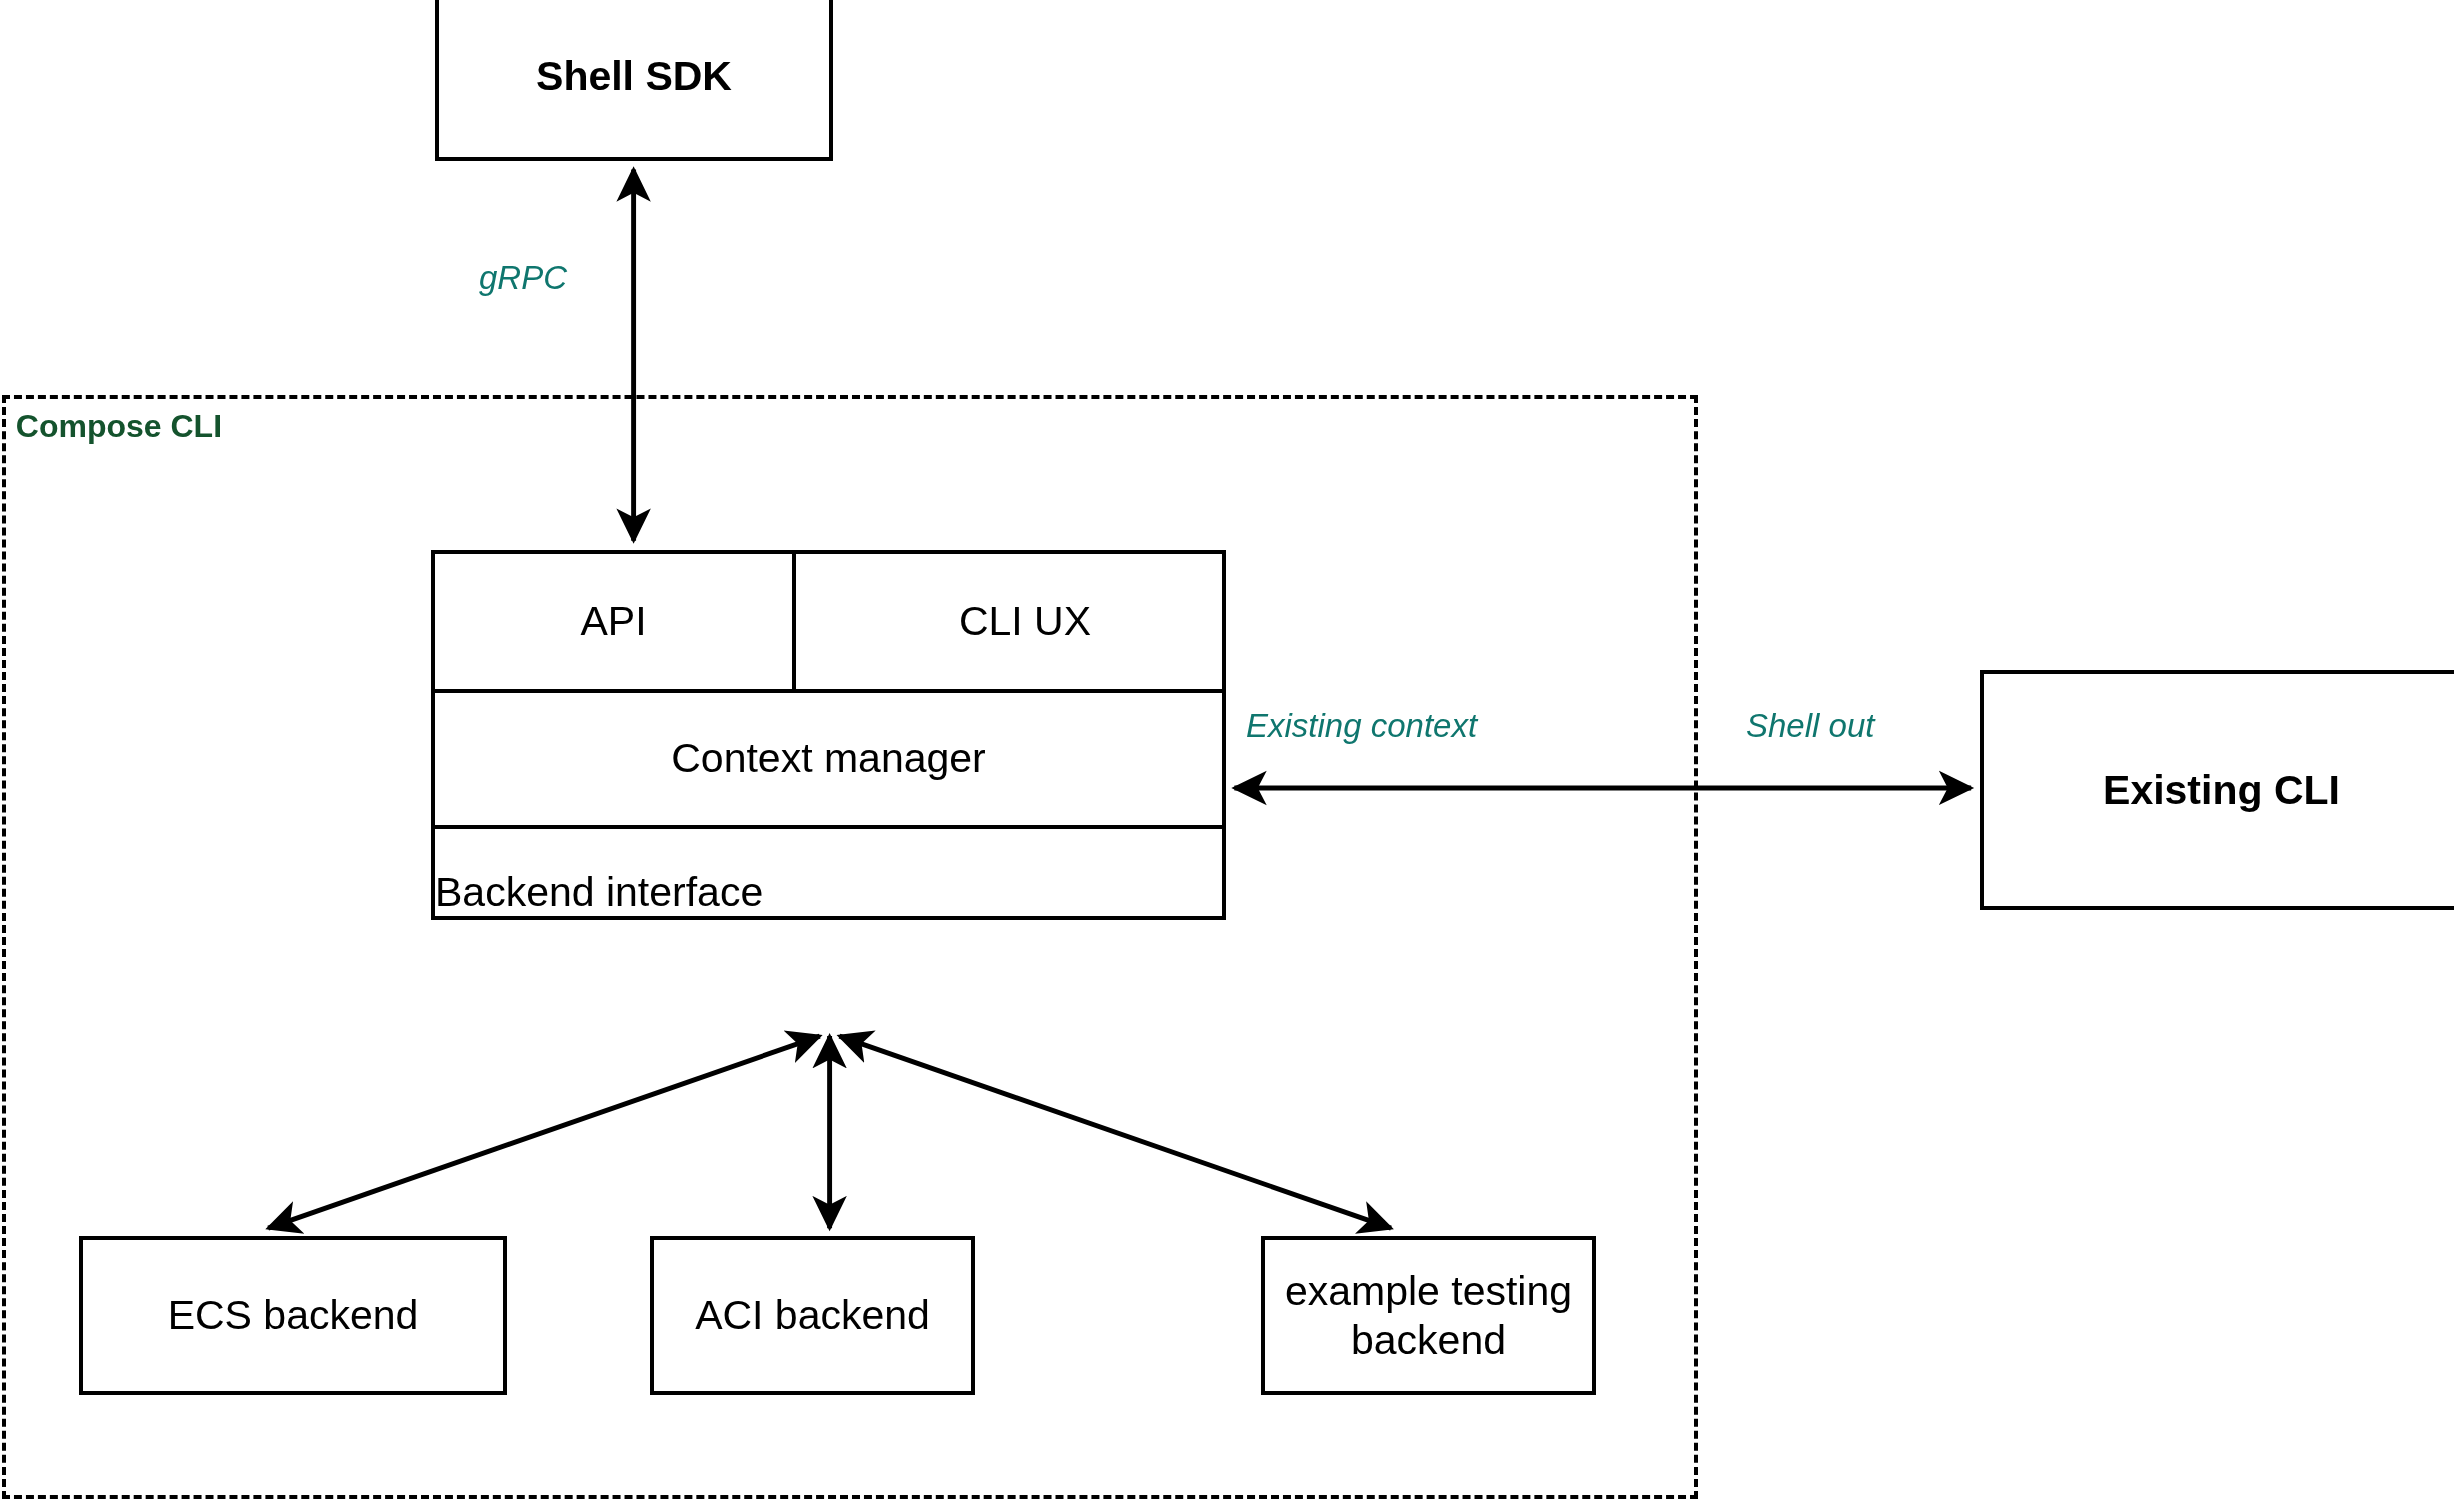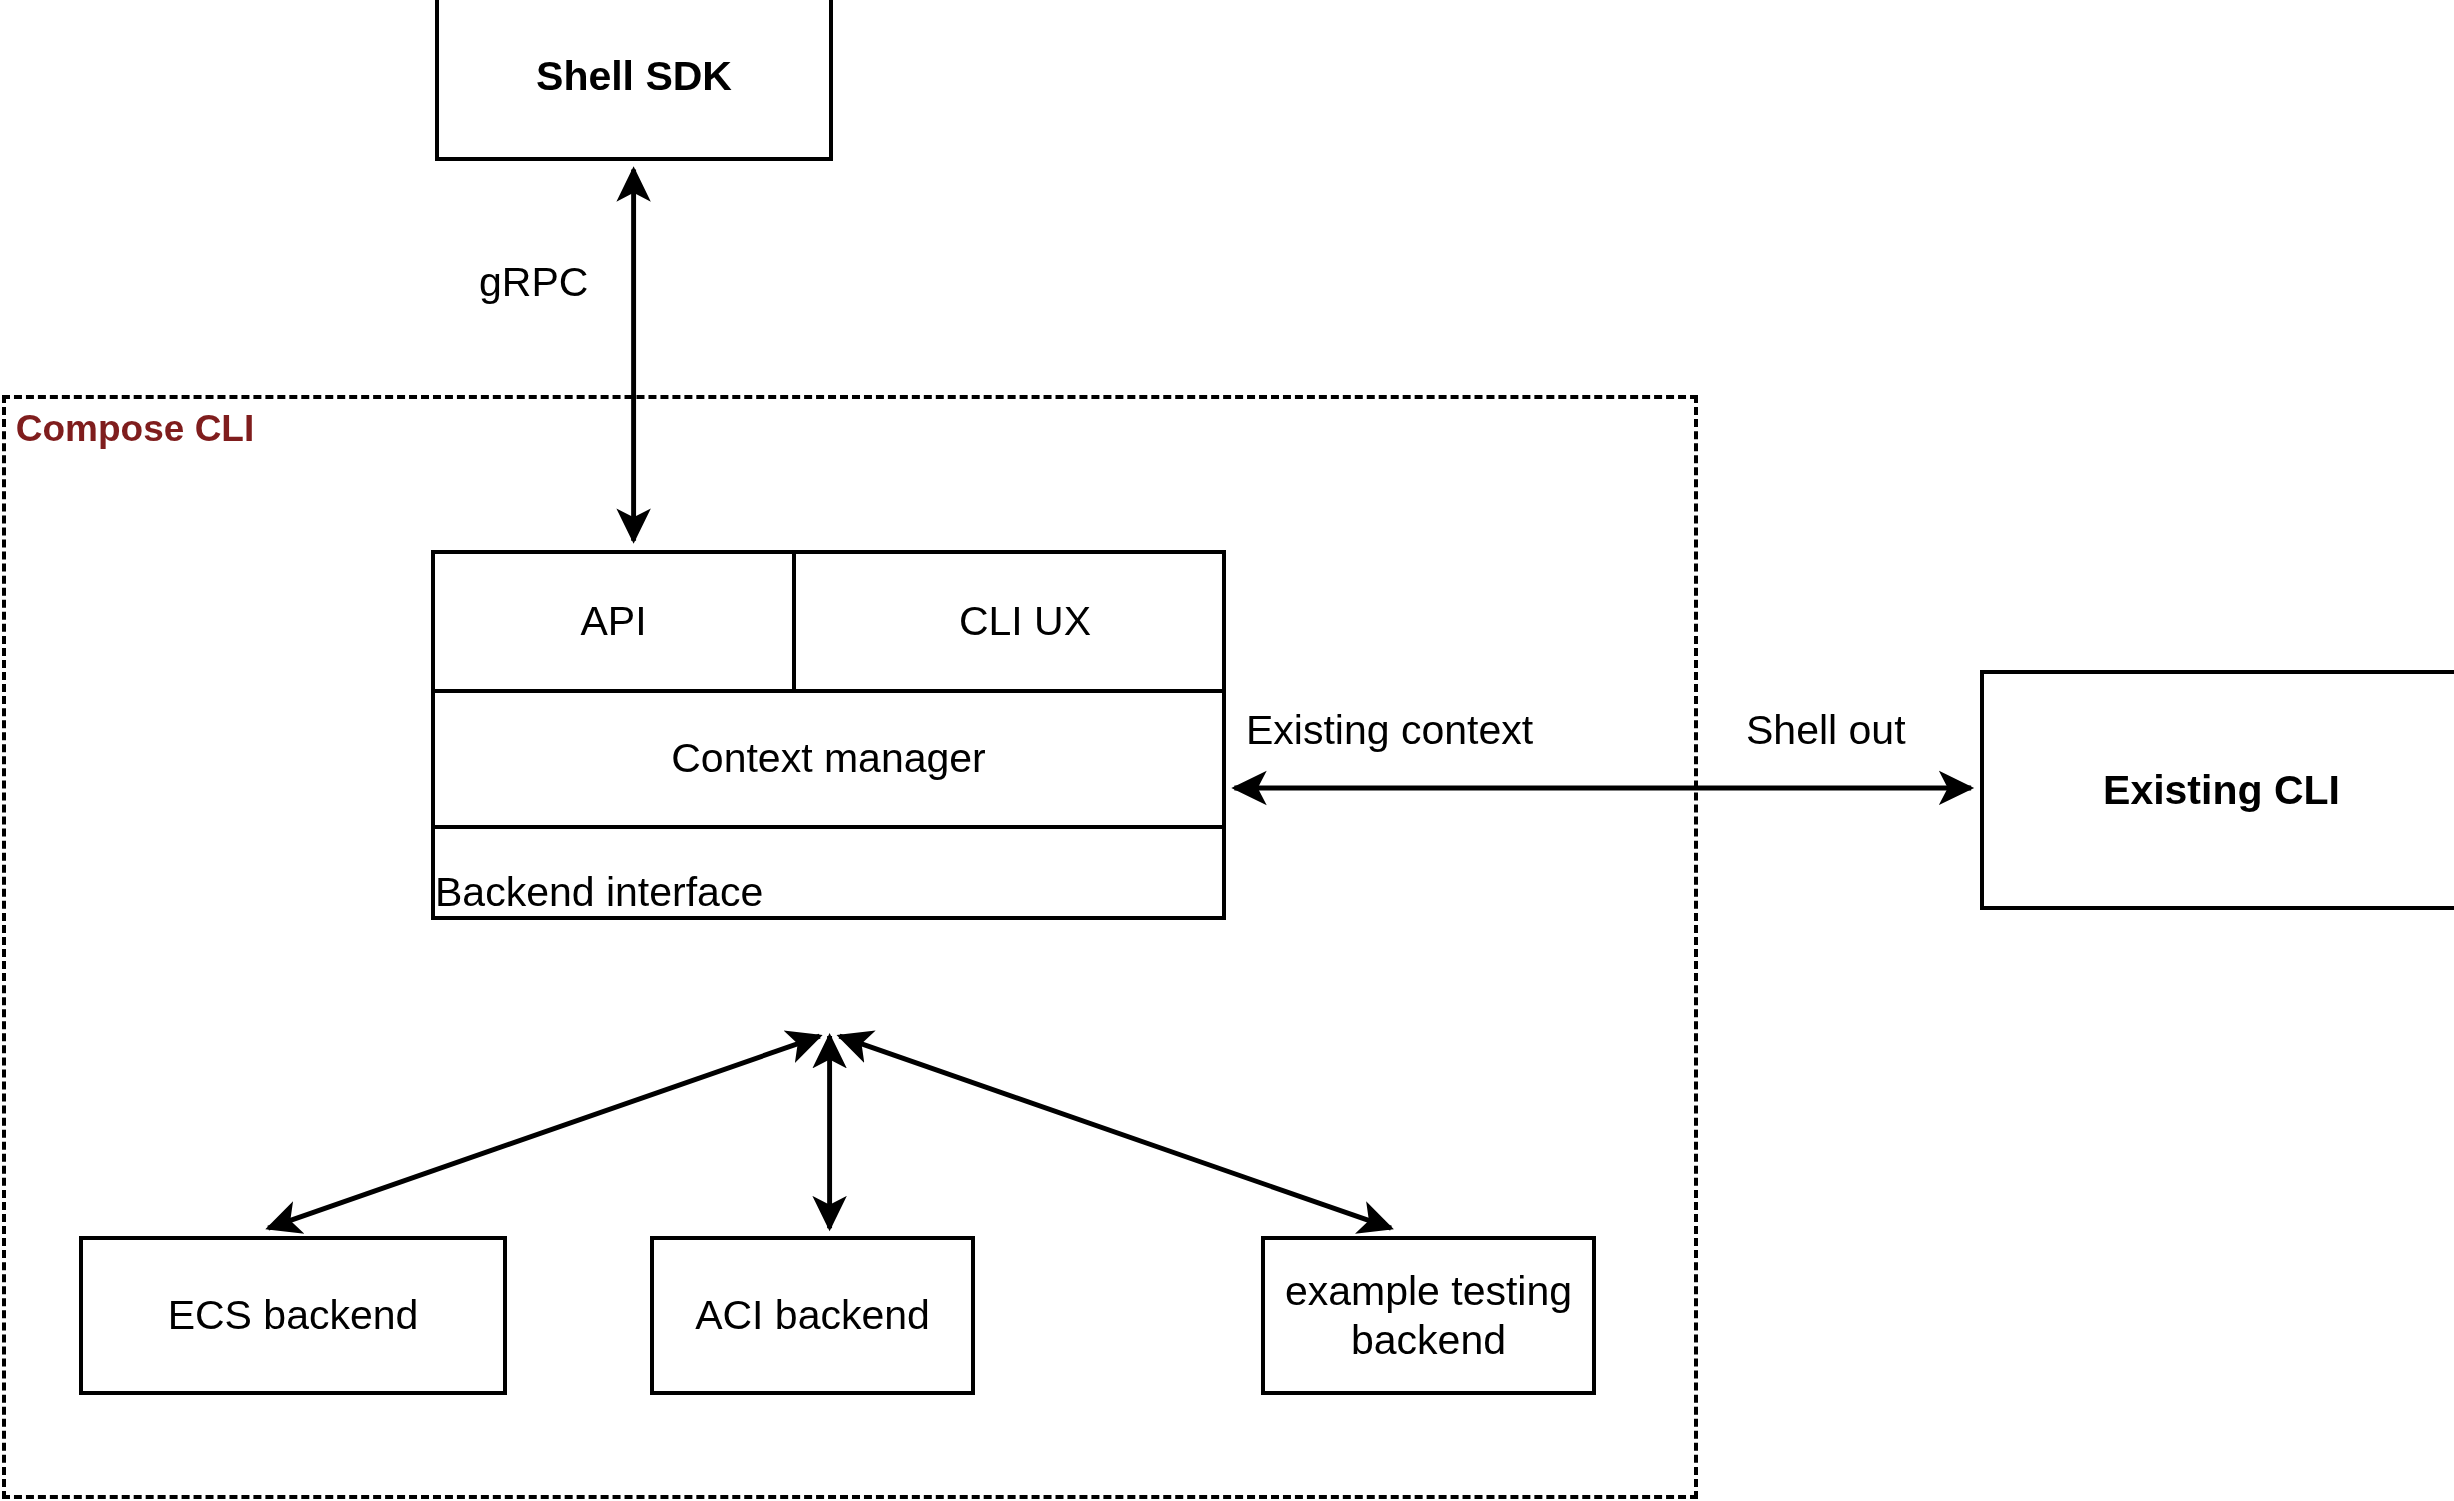--- a/index.html
+++ b/index.html
@@ -50,23 +50,23 @@
     position: absolute;
     left: 2px; top: 395px;
     width: 1696px; height: 1104px;
     box-sizing: border-box;
     border: 4.9px dashed #000000;
     background: transparent;
   }
   #compose-cli-title {
     position: absolute;
     left: 15.8px; top: 408px;
-    font-size: 37px;
+    font-size: 32px;
     font-weight: bold;
-    color: #7f1d1d;
+    color: #14532d;
     white-space: nowrap;
   }
 
   
   #central-stack {
     position: absolute;
     left: 431px; top: 550px;
     width: 795px; height: 370px;
     box-sizing: border-box;
     border: 4.9px solid #000000;
@@ -102,23 +102,24 @@
   #existing-cli { left: 1980px; top: 670px; width: 483px; height: 240px; }
 
   
   #ecs-backend     { left: 79px;   top: 1236px; width: 428px; height: 159px; }
   #aci-backend     { left: 650px;  top: 1236px; width: 325px; height: 159px; }
   #example-backend { left: 1221px; top: 1236px; width: 335px; height: 159px; margin-left: 40px; }
 
   
   .edge-label {
     position: absolute;
-    font-size: 41px;
-    color: #000000;
+    font-size: 33px;
+    color: #0f766e;
     white-space: nowrap;
+    font-style: italic;
   }
   #grpc-label            { left: 479px;  top: 259px; }
   #existing-context-label{ left: 1246px; top: 707px; }
   #shell-out-label       { left: 1746px; top: 707px; }
 </style>
 </head>
 <body>
 
 <div id="canvas">
 

